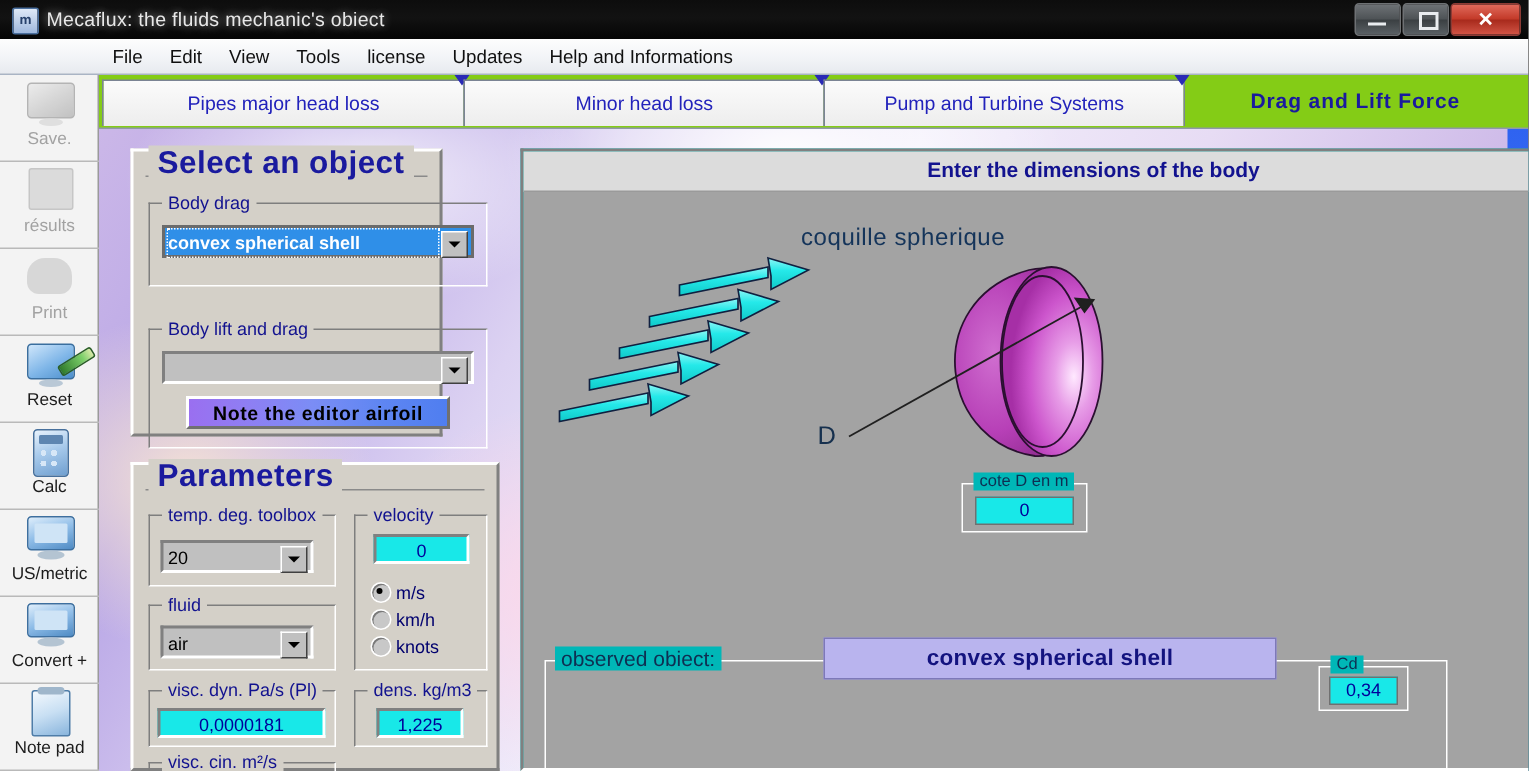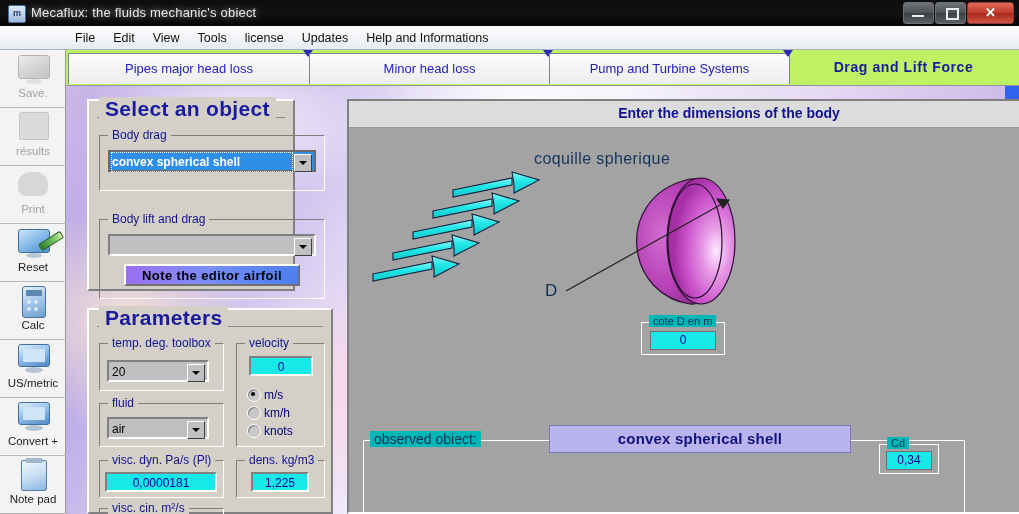--- a/index.html
+++ b/index.html
@@ -90,21 +90,21 @@
     background:linear-gradient(160deg,#dfeefb 0%,#8fbde8 50%,#4f8bc4 100%);border:1px solid #3d6f9f;}
   .ic-pc:before{content:"";position:absolute;left:4px;top:4px;right:4px;bottom:4px;background:#cfe4f6;border-radius:1px;}
   .ic-pc:after{content:"";position:absolute;left:50%;margin-left:-9px;bottom:-7px;width:18px;height:6px;border-radius:50%;background:#b4c4d2;}
   .ic-note{position:absolute;left:50%;top:1px;margin-left:-12px;width:24px;height:29px;border-radius:2px;
     background:linear-gradient(160deg,#f3f8fd 0%,#c8dff3 50%,#89b5dd 100%);border:1px solid #4f7da8;}
   .ic-note:before{content:"";position:absolute;left:3px;top:-3px;width:18px;height:5px;border-radius:3px;background:#9fb6cb;}
 
   
   .tabstrip{
     position:absolute;left:66px;top:50px;width:953px;height:36px;
-    background:#bef264;border-bottom:1px solid #8f98a8;box-sizing:border-box;
+    background:#84cc16;border-bottom:1px solid #8f98a8;box-sizing:border-box;
   }
   .tabs{position:absolute;left:2px;top:3px;display:flex;height:31px;}
   .tab{
     height:31px;line-height:29px;box-sizing:border-box;
     border:1px solid #7b8494;border-bottom:none;
     background:linear-gradient(180deg,#fbfbfb 0%,#ededed 100%);
     color:#2222bb;font-size:13px;text-align:center;
     padding:0 10px;position:relative;
   }
   .tab.active{

